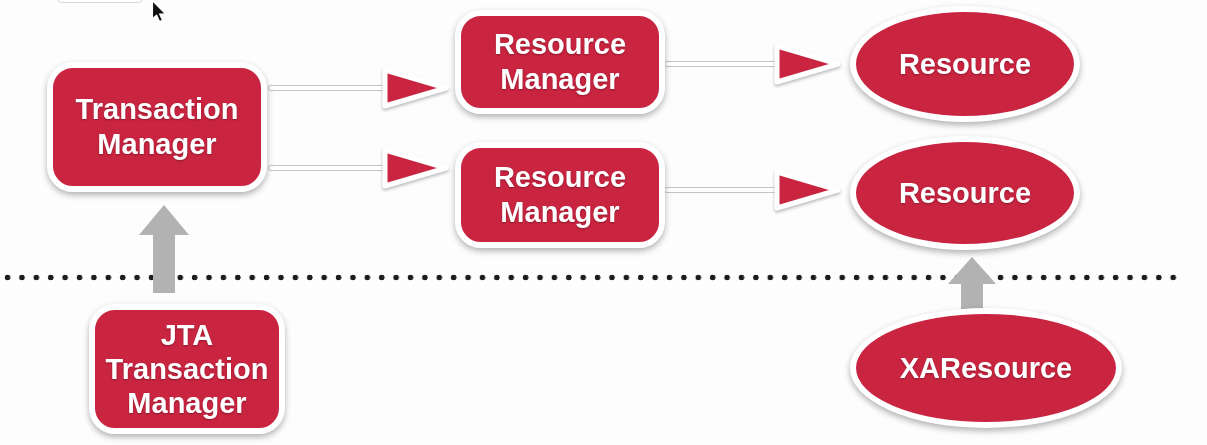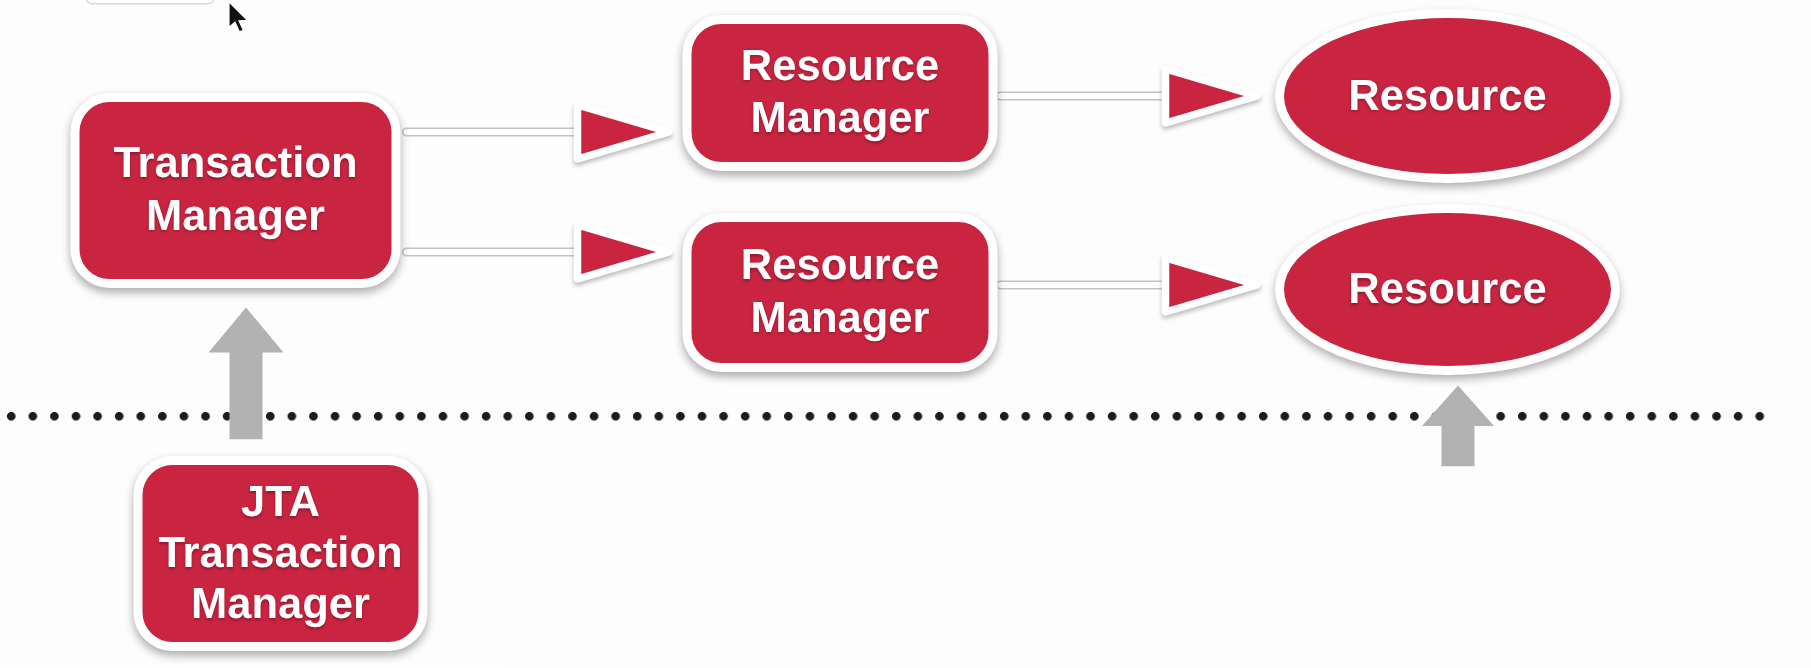--- a/index.html
+++ b/index.html
@@ -136,18 +136,21 @@
   <div class="node ellipse" style="left:850px;top:136px;width:230px;height:114px;">
     <span class="line">Resource</span>
   </div>
 
   <div class="node rect" style="left:49px;top:304px;width:196px;height:130px;margin-left:40px;">
     <span class="line" style="line-height:34px;">JTA</span>
     <span class="line" style="line-height:34px;">Transaction</span>
     <span class="line" style="line-height:34px;">Manager</span>
   </div>
 
+  <div class="node ellipse" style="left:850px;top:308px;width:272px;height:120px;">
+    <span class="line">XAResource</span>
+  </div>
 
   <svg class="cursor" style="left:150px;top:1px;" width="18" height="22" viewBox="0 0 12 17">
     <path d="M1,0 L1,13.5 L4.2,10.8 L6.4,15.8 L8.6,14.8 L6.4,10 L10.8,9.8 Z" fill="#111111" stroke="#ffffff" stroke-width="0.8"></path>
   </svg>
 
 </div>
 
 </body></html>

